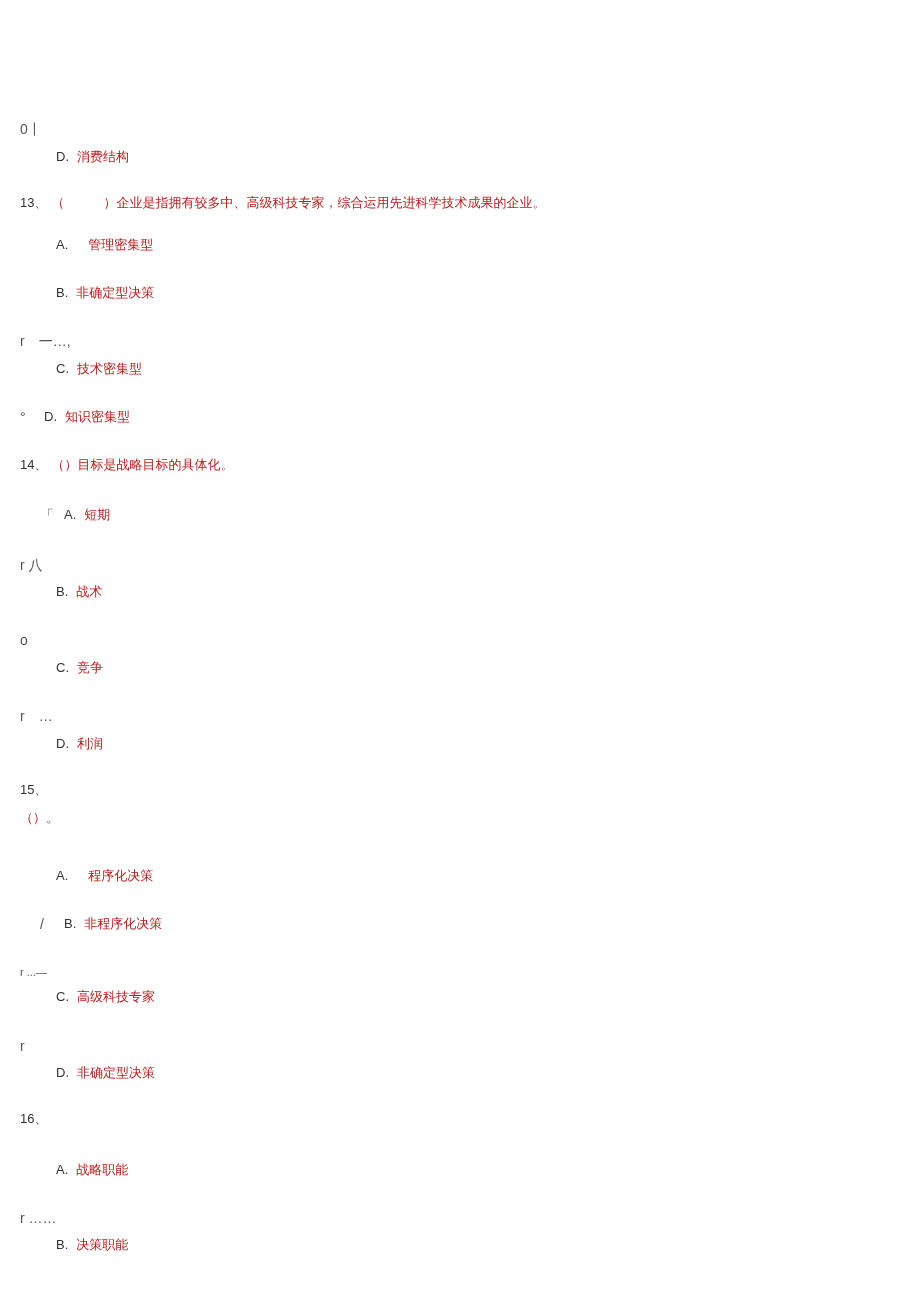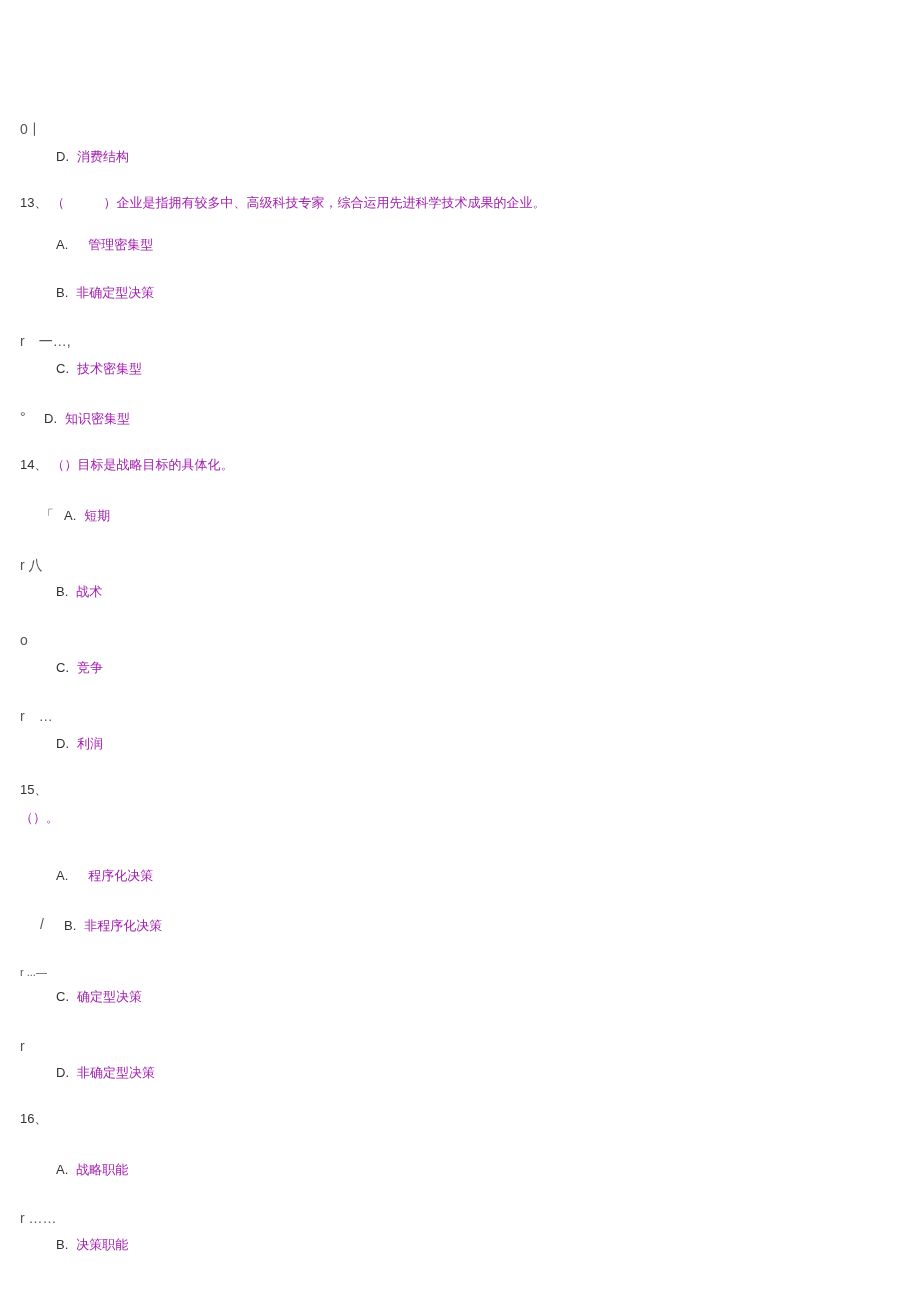--- a/index.html
+++ b/index.html
@@ -12,32 +12,32 @@
       background: #fff;
       padding: 120px 20px 40px 20px;
       width: 920px;
       font-size: 13px;
       color: #333;
       line-height: 1.4;
     }
     .row {
       margin-bottom: 8px;
       display: flex;
-      align-items: flex-end;
+      align-items: flex-start;
     }
     .marker {
       font-size: 14px;
       color: #555;
       margin-right: 6px;
       flex-shrink: 0;
       min-width: 18px;
     }
     .content {
       font-size: 13px;
-      color: #a21caf;
+      color: #b91c1c;
     }
     .question {
       margin-top: 28px;
       margin-bottom: 10px;
     }
     .option-block {
       margin-top: 24px;
       margin-bottom: 8px;
     }
     .option-inline {
@@ -167,21 +167,21 @@
   <span class="option-label">B.</span>
   <span class="content">非程序化决策</span>
 </div>
 
 <div class="spacer-md"></div>
 <div class="row">
   <span class="marker" style="font-size:11px;">r ...—</span>
 </div>
 <div class="row tight indent-1">
   <span class="option-label">C.</span>
-  <span class="content">确定型决策</span>
+  <span class="content">高级科技专家</span>
 </div>
 
 <div class="spacer-md"></div>
 <div class="row">
   <span class="marker">r</span>
 </div>
 <div class="row tight indent-1">
   <span class="option-label">D.</span>
   <span class="content">非确定型决策</span>
 </div>

